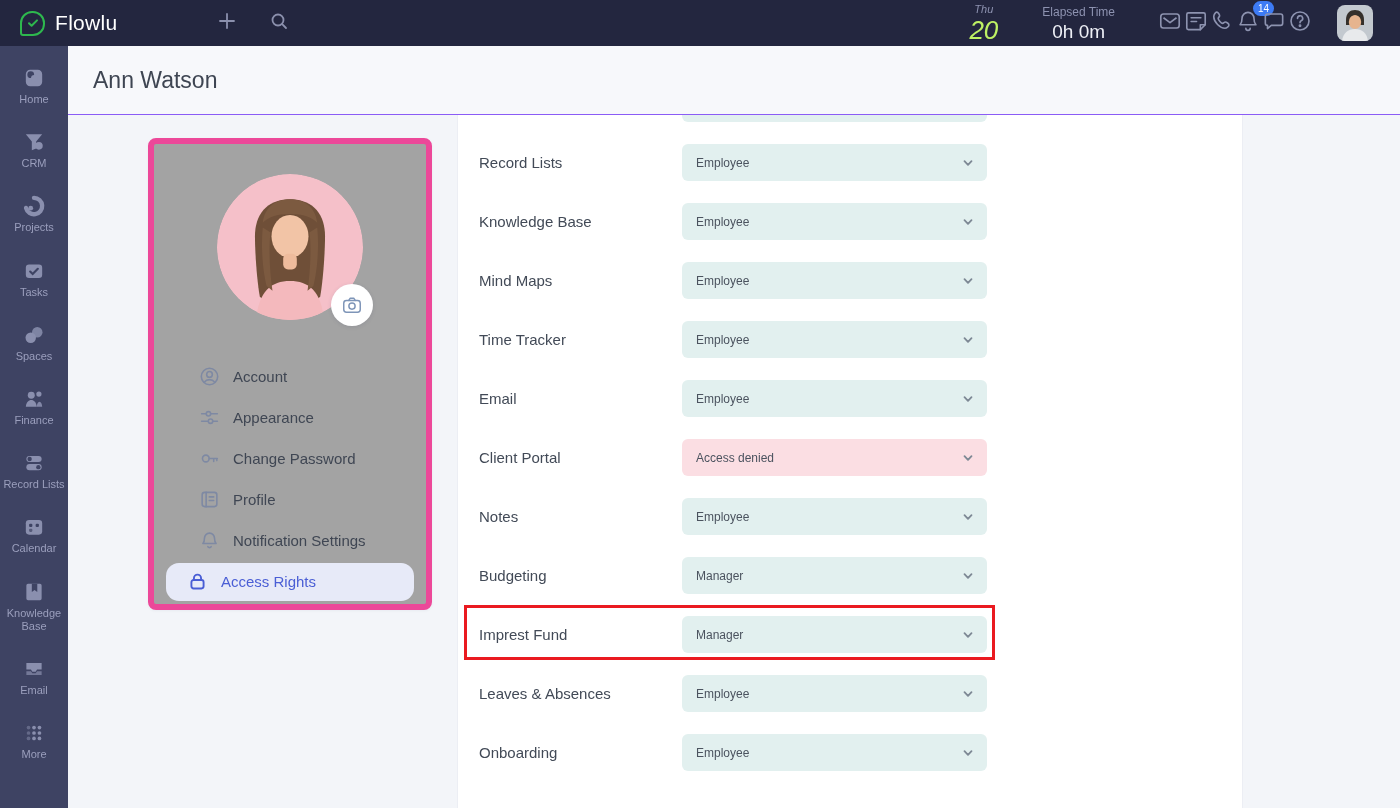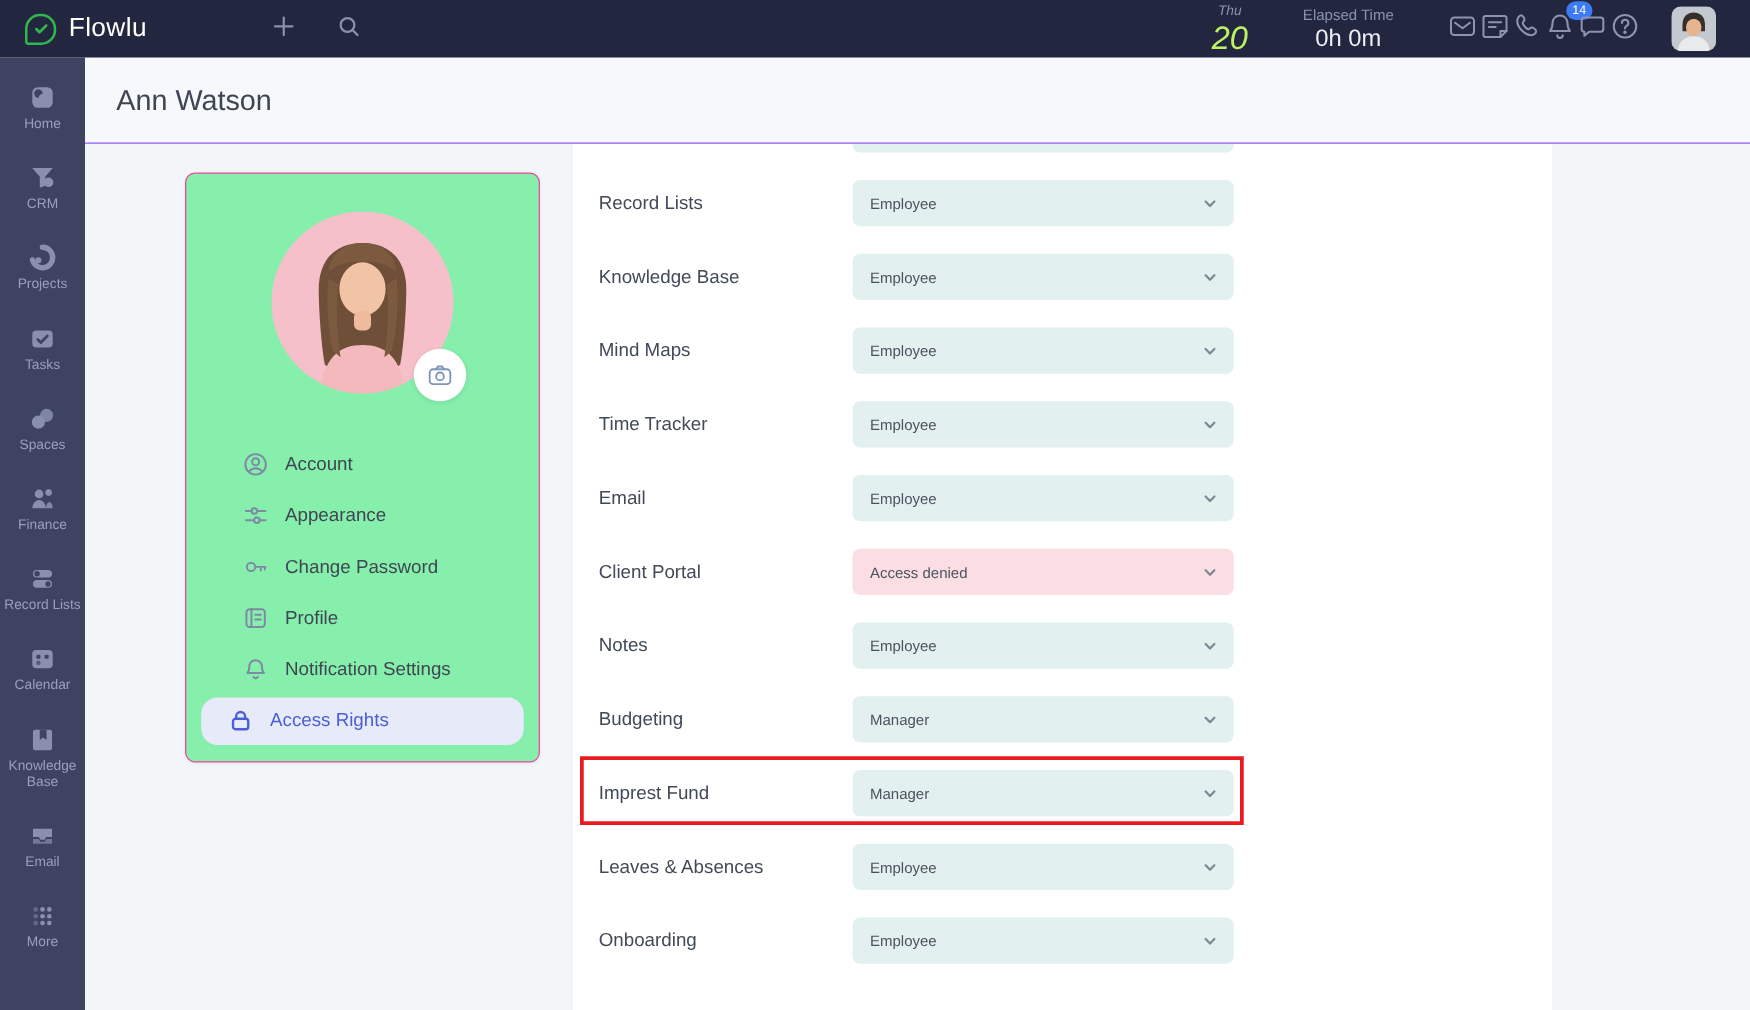--- a/index.html
+++ b/index.html
@@ -33,22 +33,22 @@
   .side-item{display:flex;flex-direction:column;align-items:center;margin-bottom:24px;cursor:pointer;width:68px;}
   .side-icon{width:24px;height:24px;display:flex;align-items:center;justify-content:center;margin-bottom:3px;}
   .side-label{font-size:11px;color:#9b9fbd;text-align:center;line-height:1.2;max-width:64px;}
   
   .header-strip{position:absolute;top:46px;left:68px;width:1332px;height:69px;background:#f7f8fb;
     border-bottom:1px solid #8b5cf6;z-index:10;display:flex;align-items:center;box-sizing:border-box;}
   .page-title{font-size:23px;color:#3e4552;margin-left:25px;}
   
   .main-bg{position:absolute;top:115px;left:68px;width:1332px;height:693px;background:#f3f5f9;z-index:1;}
   
-  .profile-card{position:absolute;left:148px;top:138px;width:284px;height:472px;background:#86efac;
-    border:1px solid #ec4899;border-radius:8px;box-shadow:0 1px 3px rgba(40,50,90,.05);z-index:5;box-sizing:border-box;}
+  .profile-card{position:absolute;left:148px;top:138px;width:284px;height:472px;background:#a3a3a3;
+    border:6px solid #ec4899;border-radius:8px;box-shadow:0 1px 3px rgba(40,50,90,.05);z-index:5;box-sizing:border-box;}
   .avatar-wrap{position:relative;width:146px;height:146px;margin:30px auto 0;}
   .avatar-circle{width:146px;height:146px;border-radius:50%;overflow:hidden;}
   .camera-btn{position:absolute;right:-10px;bottom:-6px;width:42px;height:42px;border-radius:50%;background:#fff;
     display:flex;align-items:center;justify-content:center;box-shadow:0 1px 4px rgba(40,50,90,.12);cursor:pointer;}
   .profile-menu{margin-top:36px;}
   .menu-item{display:flex;align-items:center;height:41px;padding-left:33px;gap:13px;cursor:pointer;
     font-size:15px;color:#3f4653;margin:0 12px;border-radius:8px;box-sizing:border-box;}
   .menu-item .mi-icon{width:21px;height:21px;display:flex;align-items:center;justify-content:center;flex:none;}
   .menu-item.active{background:#e7eaf8;color:#4a5ed5;height:38px;margin:1.5px 12px;padding-left:21px;border-radius:13px;}
   

